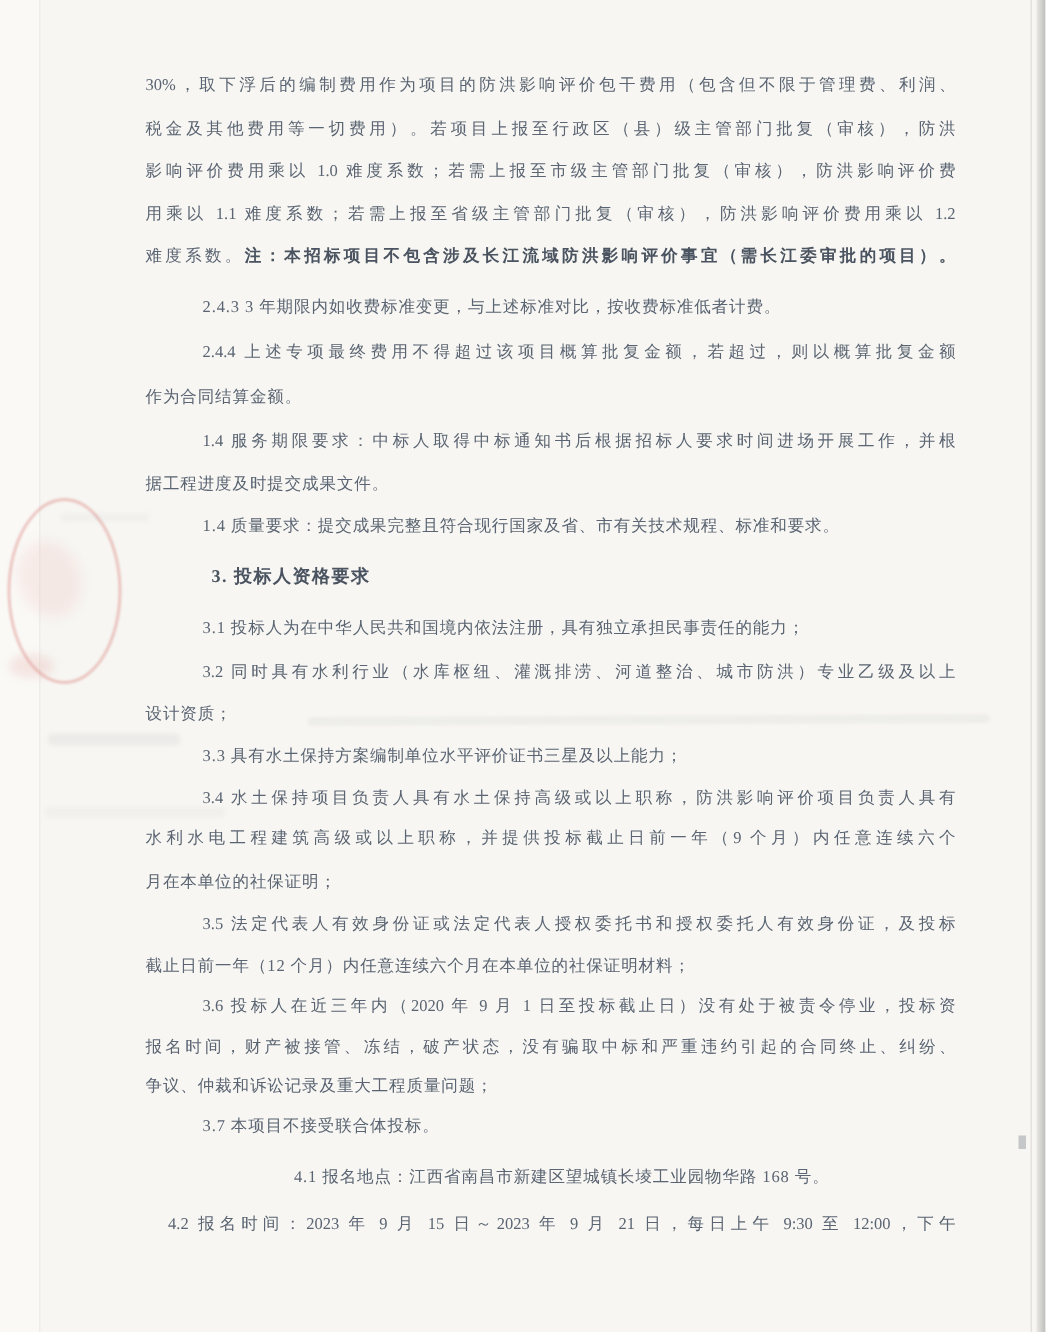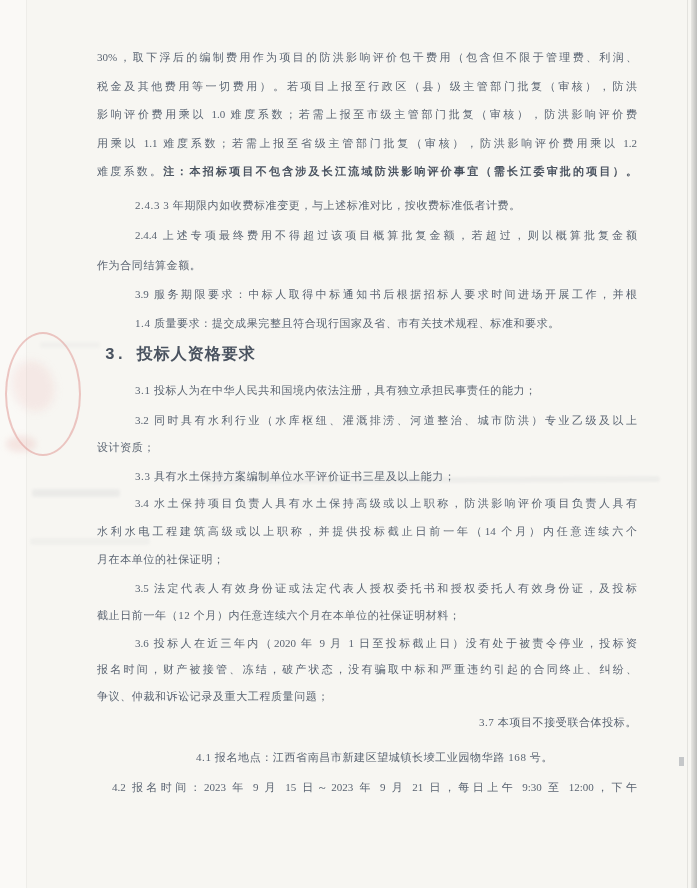--- a/index.html
+++ b/index.html
@@ -31,23 +31,23 @@
   .speck{position:absolute;left:679px;top:757px;width:5px;height:9px;background:#b4b7bb;opacity:.75;}
   
   .page-content{position:absolute;left:97px;top:43px;width:540px;}
   .line{
     font-size:11px;line-height:28.5px;height:28.5px;
     color:var(--text,#5a6472);
   }
   .just{text-align:justify;text-align-last:justify;}
   .leftal{white-space:nowrap;letter-spacing:.6px;text-align:left;}
   .heading{
-    font-family:Liberation Mono, monospace;
-    font-weight:bold;font-size:16px;line-height:30px;height:30px;
-    color:var(--heading,#4a5360);letter-spacing:1px;white-space:nowrap;
+    font-family:Liberation Serif, serif;
+    font-weight:bold;font-size:12px;line-height:30px;height:30px;
+    color:var(--heading,#4a5360);letter-spacing:1px;white-space:nowrap;margin-left:36px;
   }
   .b{font-weight:bold;color:var(--heading,#4a5360);}
   .ind-38{text-indent:38px;}
   .ind-15{text-indent:15px;}
   .ind-8{text-indent:8px;}
 </style>
 </head>
 <body style="--text: #5a6472; --heading: #4a5360; --stamp: rgba(219,135,131,0.45); background: rgb(247, 246, 242);">
 
 <div class="edge-left"></div>
@@ -67,31 +67,32 @@
 
 <div class="page-content">
     <div class="line just"><span>30%，取下浮后的编制费用作为项目的防洪影响评价包干费用（包含但不限于管理费、利润、</span></div>
     <div class="line just"><span>税金及其他费用等一切费用）。若项目上报至行政区（县）级主管部门批复（审核），防洪</span></div>
     <div class="line just"><span>影响评价费用乘以 1.0 难度系数；若需上报至市级主管部门批复（审核），防洪影响评价费</span></div>
     <div class="line just"><span>用乘以 1.1 难度系数；若需上报至省级主管部门批复（审核），防洪影响评价费用乘以 1.2</span></div>
     <div class="line just"><span>难度系数。</span><span class="b">注：本招标项目不包含涉及长江流域防洪影响评价事宜（需长江委审批的项目）。</span></div>
     <div class="line leftal ind-38" style="margin-top: 5px;"><span>2.4.3  3 年期限内如收费标准变更，与上述标准对比，按收费标准低者计费。</span></div>
     <div class="line just ind-38" style="margin-top: 2px;"><span>2.4.4  上述专项最终费用不得超过该项目概算批复金额，若超过，则以概算批复金额</span></div>
     <div class="line leftal" style="margin-top: 1px;"><span>作为合同结算金额。</span></div>
-    <div class="line just ind-38" style="margin-top: 1px;"><span>3.9 服务期限要求：中标人取得中标通知书后根据招标人要求时间进场开展工作，并根</span></div>
+    <div class="line just ind-38" style="margin-top: 1px;"><span>1.4 服务期限要求：中标人取得中标通知书后根据招标人要求时间进场开展工作，并根</span></div>
+    <div class="line leftal"><span>据工程进度及时提交成果文件。</span></div>
     <div class="line leftal ind-38"><span>1.4 质量要求：提交成果完整且符合现行国家及省、市有关技术规程、标准和要求。</span></div>
     <div class="line heading ind-8" style="margin-top: 3px;"><span>3. 投标人资格要求</span></div>
     <div class="line leftal ind-38" style="margin-top: 6px;"><span>3.1 投标人为在中华人民共和国境内依法注册，具有独立承担民事责任的能力；</span></div>
     <div class="line just ind-38" style="margin-top: 1px;"><span>3.2 同时具有水利行业（水库枢纽、灌溉排涝、河道整治、城市防洪）专业乙级及以上</span></div>
     <div class="line leftal" style="margin-top: -1px; font-family: Liberation Serif, serif;"><span>设计资质；</span></div>
     <div class="line leftal ind-38"><span>3.3 具有水土保持方案编制单位水平评价证书三星及以上能力；</span></div>
     <div class="line just ind-38" style="margin-top: -1px;"><span>3.4 水土保持项目负责人具有水土保持高级或以上职称，防洪影响评价项目负责人具有</span></div>
-    <div class="line just" style="margin-top: -1px;"><span>水利水电工程建筑高级或以上职称，并提供投标截止日前一年（14 个月）内任意连续六个</span></div>
+    <div class="line just" style="margin-top: -1px;"><span>水利水电工程建筑高级或以上职称，并提供投标截止日前一年（9 个月）内任意连续六个</span></div>
     <div class="line leftal"><span>月在本单位的社保证明；</span></div>
     <div class="line just ind-38"><span>3.5 法定代表人有效身份证或法定代表人授权委托书和授权委托人有效身份证，及投标</span></div>
     <div class="line leftal" style="margin-top: -1px;"><span>截止日前一年（12 个月）内任意连续六个月在本单位的社保证明材料；</span></div>
     <div class="line just ind-38" style="margin-top: -1px;"><span>3.6 投标人在近三年内（2020 年 9 月 1 日至投标截止日）没有处于被责令停业，投标资</span></div>
     <div class="line just" style="margin-top: -2px;"><span>报名时间，财产被接管、冻结，破产状态，没有骗取中标和严重违约引起的合同终止、纠纷、</span></div>
     <div class="line leftal" style="margin-top: -2px;"><span>争议、仲裁和诉讼记录及重大工程质量问题；</span></div>
-    <div class="line leftal ind-38" style="margin-top: -2px; text-align: right;"><span>3.7 本项目不接受联合体投标。</span></div>
+    <div class="line leftal ind-38" style="margin-top: -2px;"><span>3.7 本项目不接受联合体投标。</span></div>
     <div class="line leftal ind-15" style="margin-top: 6px; text-align: center;"><span>4.1 报名地点：江西省南昌市新建区望城镇长堎工业园物华路 168 号。</span></div>
     <div class="line just ind-15" style="margin-top: 2px;"><span>4.2 报名时间：2023 年 9 月 15 日～2023 年 9 月 21 日，每日上午 9:30 至 12:00，下午</span></div>
   </div>
 
 </body></html>

